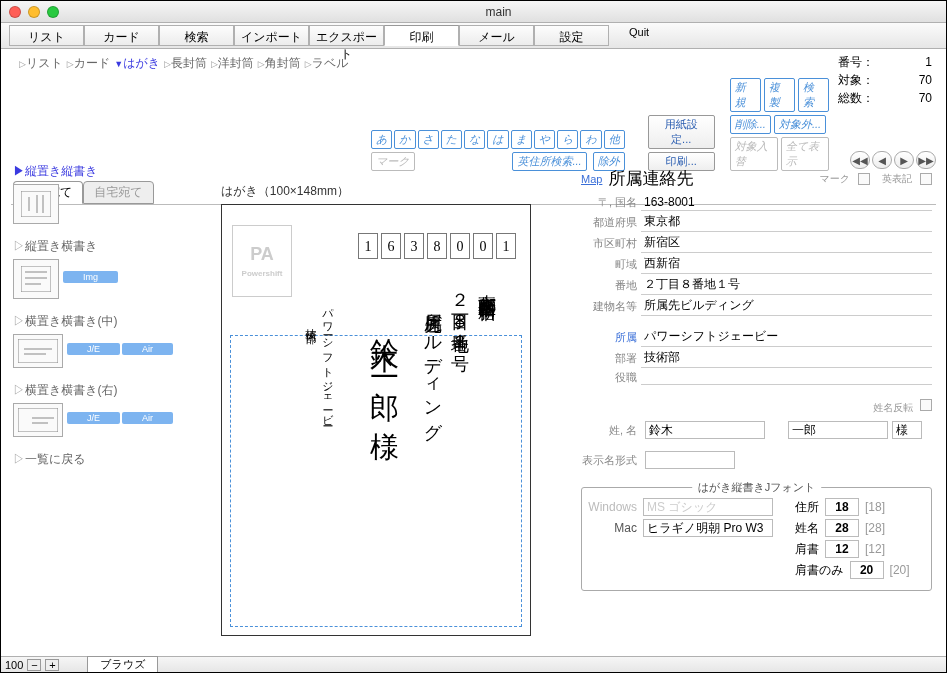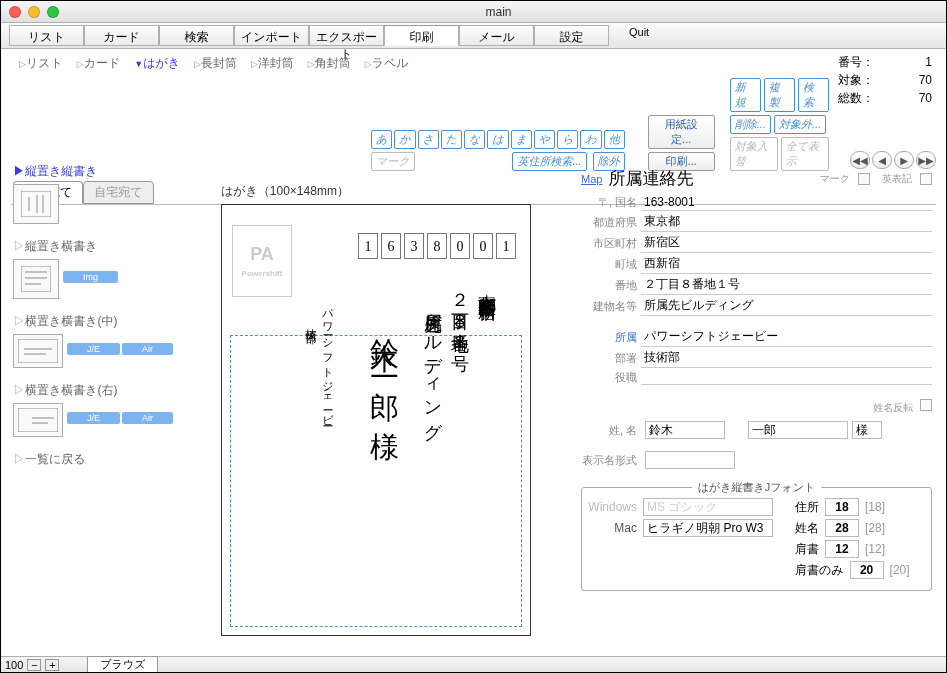--- a/index.html
+++ b/index.html
@@ -8,21 +8,21 @@
 .traffic { display: flex; gap: 7px; }
 .traffic span { width: 12px; height: 12px; border-radius: 50%; display: inline-block; border: 1px solid rgba(0,0,0,0.2); }
 .tl-red { background: #ff5f57; }
 .tl-yellow { background: #ffbd2e; }
 .tl-green { background: #28c940; }
 .title { flex: 1; text-align: center; font-size: 12px; color: #333; }
 .toolbar { height: 26px; background: linear-gradient(#fbfbfb,#e6e6e6); border-bottom: 1px solid #b0b0b0; display: flex; align-items: stretch; padding: 0 8px; }
 .toolbar .tbtn { border: 1px solid #b0b0b0; background: linear-gradient(#fdfdfd,#ececec); padding: 3px 0; font-size: 12px; width: 75px; text-align: center; cursor: pointer; margin-top:2px; margin-bottom:2px; }
 .toolbar .tbtn.active { background: #fff; border-top: 1px solid #999; border-bottom-color:#fff; }
 .toolbar .quit { border:none; background:none; padding: 3px 20px; }
-.subbar { display:flex; align-items:center; padding: 6px 10px 2px 18px; gap: 14px; font-size: 12px; }
+.subbar { display:flex; align-items:center; padding: 6px 10px 2px 18px; gap: 4px; font-size: 12px; }
 .subbar .subitem { color: #666; cursor: pointer; }
 .subbar .subitem.active { color: #3a3ae0; }
 .subbar .tri { font-size: 9px; color: #999; }
 .subbar .subitem.active .tri { color:#3a3ae0; }
 .rightcounters { position:absolute; top: 52px; right: 14px; font-size: 12px; text-align:right; line-height: 1.5; }
 .rightcounters .row { display:flex; gap:8px; justify-content:flex-end; }
 .rightcounters .val { width: 50px; text-align:right; }
 .pillrow { display:flex; gap:2px; }
 .pill { border: 1px solid #4a90d9; color:#4a90d9; background:#fff; padding:1px 4px; font-size:11px; cursor:pointer; border-radius:2px;font-style:italic; }
 .pill.gray { border-color:#bbb; color:#bbb; }
@@ -324,21 +324,21 @@
   <div class="frow">
       <div class="flbl">役職</div>
       <div class="fval"></div>
     </div>
   <div style="text-align:right; margin-top:14px; color:#999; font-size:10px;">
     <span>姓名反転</span>
     <span class="chk"></span>
   </div>
   <div class="namebar">
     <div class="flbl" style="width:60px">姓, 名</div>
-    <input type="text" style="width: 80px;" value="鈴木">
+    <input type="text" style="width: 120px;" value="鈴木">
     <input type="text" style="width: 100px; margin-left: 19px;" value="一郎">
     <input type="text" style="width: 30px;" value="様">
   </div>
   <div class="namebar" style="margin-top:12px;">
     <div class="flbl" style="width:60px">表示名形式</div>
     <input type="text" style="width: 90px;">
   </div>
 
   <div class="fontpanel">
     <div class="legend">はがき縦書きJフォント</div>

